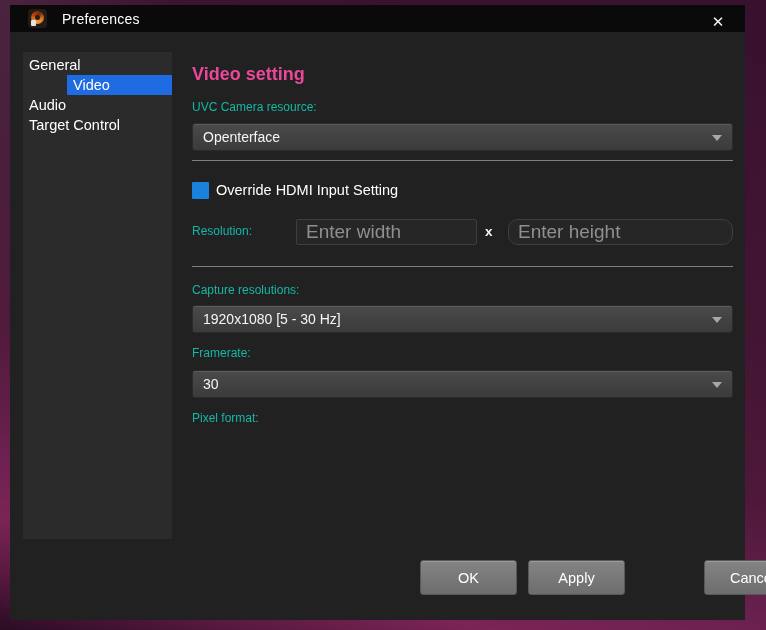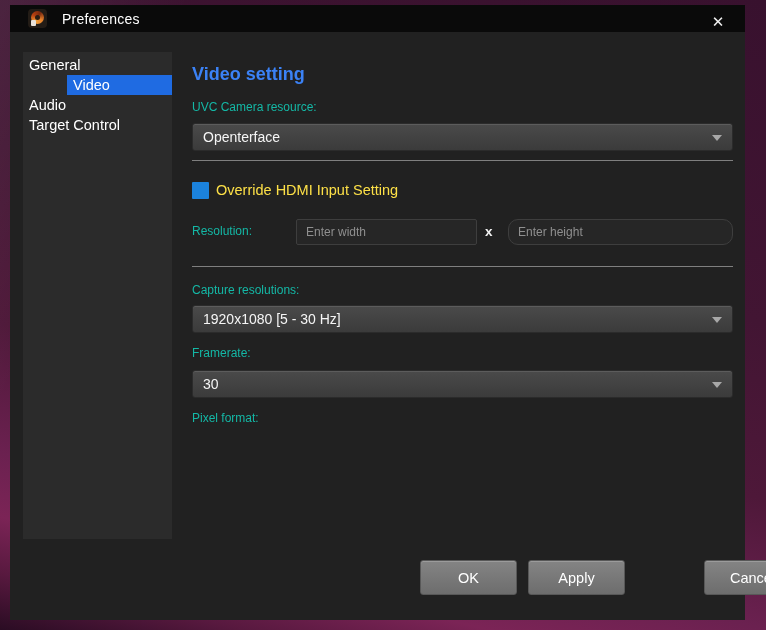--- a/index.html
+++ b/index.html
@@ -44,42 +44,42 @@
   .sidebar {
     position:absolute; left:13px; top:47px; width:149px; height:487px;
     background:var(--sidebar,#2b2b2b); padding-top:3px;
   }
   .side-item {
     height:20px; line-height:20px; padding-left:6px;
     color:#ffffff; font-size:14.5px; white-space:nowrap;
   }
   .side-item.selected { background:var(--highlight,#1f6be2);margin-left:44px; }
   .content { position:absolute; left:182px; top:0; width:541px; height:100%; }
-  .heading { position:absolute; top:59px; left:0; color:#3b82f6; font-size:18px; font-weight:bold; }
+  .heading { position:absolute; top:59px; left:0; color:#ec4899; font-size:18px; font-weight:bold; }
   .field-label { position:absolute; left:0; color:#14b8a6; font-size:12px; }
   .dropdown {
     position:absolute; left:0; width:541px; height:28px; border-radius:3px;
     background:linear-gradient(#4a4a4a,#3b3b3b);
     border:1px solid #2b2b2b; box-shadow:inset 0 1px 0 #5c5c5c;
     display:flex; align-items:center; padding:0 10px; color:#f5f5f5; font-size:14px;
   }
   .dd-arrow {
     position:absolute; right:10px; top:11px; width:0; height:0;
     border-left:5px solid transparent; border-right:5px solid transparent;
     border-top:6px solid #a8a8a8;
   }
   .separator { position:absolute; left:0; width:541px; height:1px; background:#7f7f7f; }
   .checkbox {
     position:absolute; left:0; top:177px; width:17px; height:17px;
     background:var(--checkbox,#1b82dc); border-radius:1px;
   }
-  .check-label { position:absolute; left:24px; top:177px; color:#fde047; font-size:14.5px; }
+  .check-label { position:absolute; left:24px; top:177px; color:#ffffff; font-size:14.5px; }
   .res-input {
     position:absolute; height:26px; background:#262626; border:1px solid #3e3e3e;
-    border-radius:2px; color:#e8e8e8; font-size:12px; padding:0 9px;
+    border-radius:2px; color:#e8e8e8; font-size:19px; padding:0 9px;
     font-family:"Liberation Sans", sans-serif; outline:none;
   }
   .res-input::placeholder { color:#8f8f8f; opacity:1; }
   .res-x { position:absolute; color:#f2f2f2; font-size:13.5px; font-weight:bold; }
   .btn {
     position:absolute; top:555px; width:97px; height:35px; border-radius:3px;
     background:linear-gradient(#848484,#6d6d6d);
     border:1px solid #585858; box-shadow:inset 0 1px 0 #9b9b9b;
     color:#ffffff; font-size:14.5px; font-family:"Liberation Sans", sans-serif;
     display:flex; align-items:center; justify-content:center; cursor:default;

